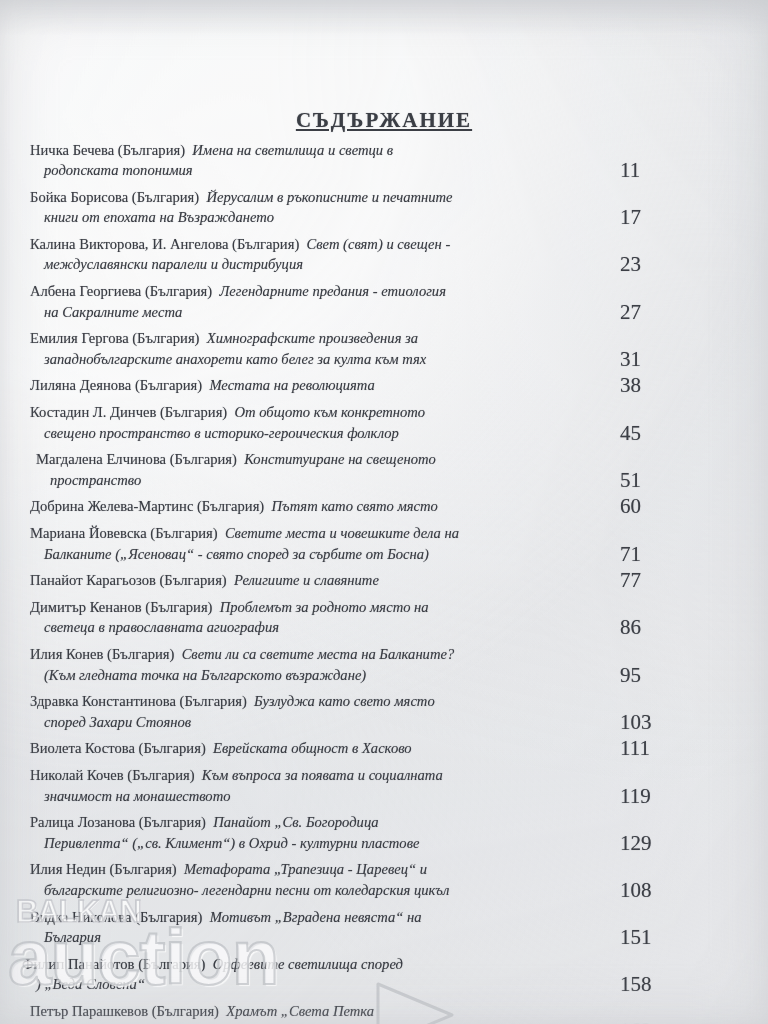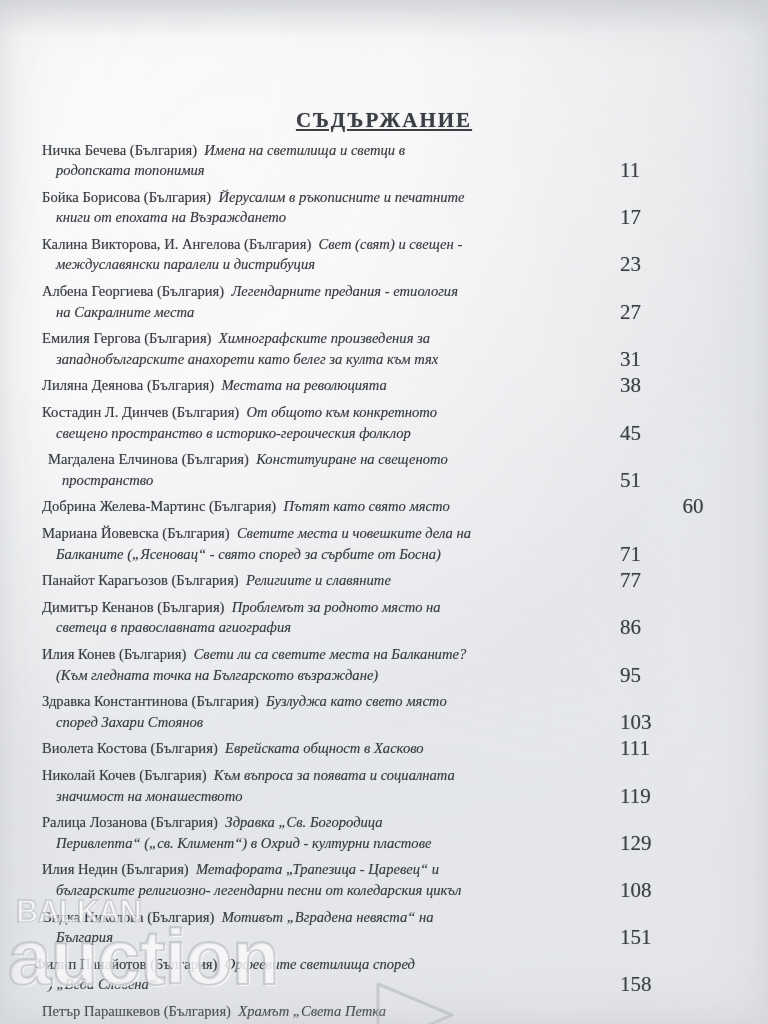--- a/index.html
+++ b/index.html
@@ -72,21 +72,21 @@
   
   #toc-list {
     position: absolute;
     top: 140px;
     left: 0;
     width: 768px;
   }
   .toc-entry {
     position: relative;
     
-    padding: 0 0 0 12px;
+    padding: 0 0 0 0;
     margin: 0 0 6.5px 0;
   }
   .entry-text {
     display: block;
     font-size: 14.6px;
     line-height: 20.3px;
     color: #3a3d44;
     width: 585px;
     text-shadow: 0 0 .85px rgba(62,66,74,.5);
   }
@@ -199,21 +199,21 @@
       <div class="toc-entry">
         <span class="entry-text" style="margin-left: 30px; width: 582px;"><span><span class="author">Костадин Л. Динчев (България)</span>&nbsp;&nbsp;<span class="title">От общото към конкретното</span></span><span class="cont title">свещено пространство в историко-героическия фолклор</span></span>
         <span class="page-num" style="left: 620px; right: auto; top: 20.3px; position: absolute;">45</span>
       </div>
       <div class="toc-entry">
         <span class="entry-text" style="margin-left: 36px; width: 582px;"><span><span class="author">Магдалена Елчинова (България)</span>&nbsp;&nbsp;<span class="title">Конституиране на свещеното</span></span><span class="cont title">пространство</span></span>
         <span class="page-num" style="left: 620px; right: auto; top: 20.3px; position: absolute;">51</span>
       </div>
       <div class="toc-entry">
         <span class="entry-text" style="margin-left: 30px; width: 582px;"><span><span class="author">Добрина Желева-Мартинс (България)</span>&nbsp;&nbsp;<span class="title">Пътят като свято място</span></span></span>
-        <span class="page-num" style="left: 620px; right: auto; top: 0px; position: absolute; text-align: center;">60</span>
+        <span class="page-num" style="left: 620px; right: auto; top: 0px; position: absolute;">60</span>
       </div>
       <div class="toc-entry">
         <span class="entry-text" style="margin-left: 30px; width: 582px;"><span><span class="author">Мариана Йовевска (България)</span>&nbsp;&nbsp;<span class="title">Светите места и човешките дела на</span></span><span class="cont title">Балканите („Ясеновац“ - свято според за сърбите от Босна)</span></span>
         <span class="page-num" style="left: 620px; right: auto; top: 20.3px; position: absolute;">71</span>
       </div>
       <div class="toc-entry">
         <span class="entry-text" style="margin-left: 30px; width: 582px;"><span><span class="author">Панайот Карагьозов (България)</span>&nbsp;&nbsp;<span class="title">Религиите и славяните</span></span></span>
         <span class="page-num" style="left: 620px; right: auto; top: 0px; position: absolute;">77</span>
       </div>
       <div class="toc-entry">
@@ -230,21 +230,21 @@
       </div>
       <div class="toc-entry">
         <span class="entry-text" style="margin-left: 30px; width: 582px;"><span><span class="author">Виолета Костова (България)</span>&nbsp;&nbsp;<span class="title">Еврейската общност в Хасково</span></span></span>
         <span class="page-num" style="left: 620px; right: auto; top: 0px; position: absolute;">111</span>
       </div>
       <div class="toc-entry">
         <span class="entry-text" style="margin-left: 30px; width: 582px;"><span><span class="author">Николай Кочев (България)</span>&nbsp;&nbsp;<span class="title">Към въпроса за появата и социалната</span></span><span class="cont title">значимост на монашеството</span></span>
         <span class="page-num" style="left: 620px; right: auto; top: 20.3px; position: absolute;">119</span>
       </div>
       <div class="toc-entry">
-        <span class="entry-text" style="margin-left: 30px; width: 582px;"><span><span class="author">Ралица Лозанова (България)</span>&nbsp;&nbsp;<span class="title">Здравка  „Св. Богородица</span></span><span class="cont title">Перивлепта“ („св. Климент“)  в Охрид -  културни пластове</span></span>
+        <span class="entry-text" style="margin-left: 30px; width: 582px;"><span><span class="author">Ралица Лозанова (България)</span>&nbsp;&nbsp;<span class="title">Панайот  „Св. Богородица</span></span><span class="cont title">Перивлепта“ („св. Климент“)  в Охрид -  културни пластове</span></span>
         <span class="page-num" style="left: 620px; right: auto; top: 20.3px; position: absolute;">129</span>
       </div>
       <div class="toc-entry">
         <span class="entry-text" style="margin-left: 30px; width: 582px;"><span><span class="author">Илия Недин (България)</span>&nbsp;&nbsp;<span class="title">Метафората  „Трапезица - Царевец“  и</span></span><span class="cont title">българските религиозно- легендарни песни  от коледарския  цикъл</span></span>
         <span class="page-num" style="left: 620px; right: auto; top: 20.3px; position: absolute;">108</span>
       </div>
       <div class="toc-entry">
         <span class="entry-text" style="margin-left: 30px; width: 582px;"><span><span class="author">Видка Николова (България)</span>&nbsp;&nbsp;<span class="title">Мотивът  „Вградена невяста“ на</span></span><span class="cont title">България</span></span>
         <span class="page-num" style="left: 620px; right: auto; top: 20.3px; position: absolute;">151</span>
       </div>

